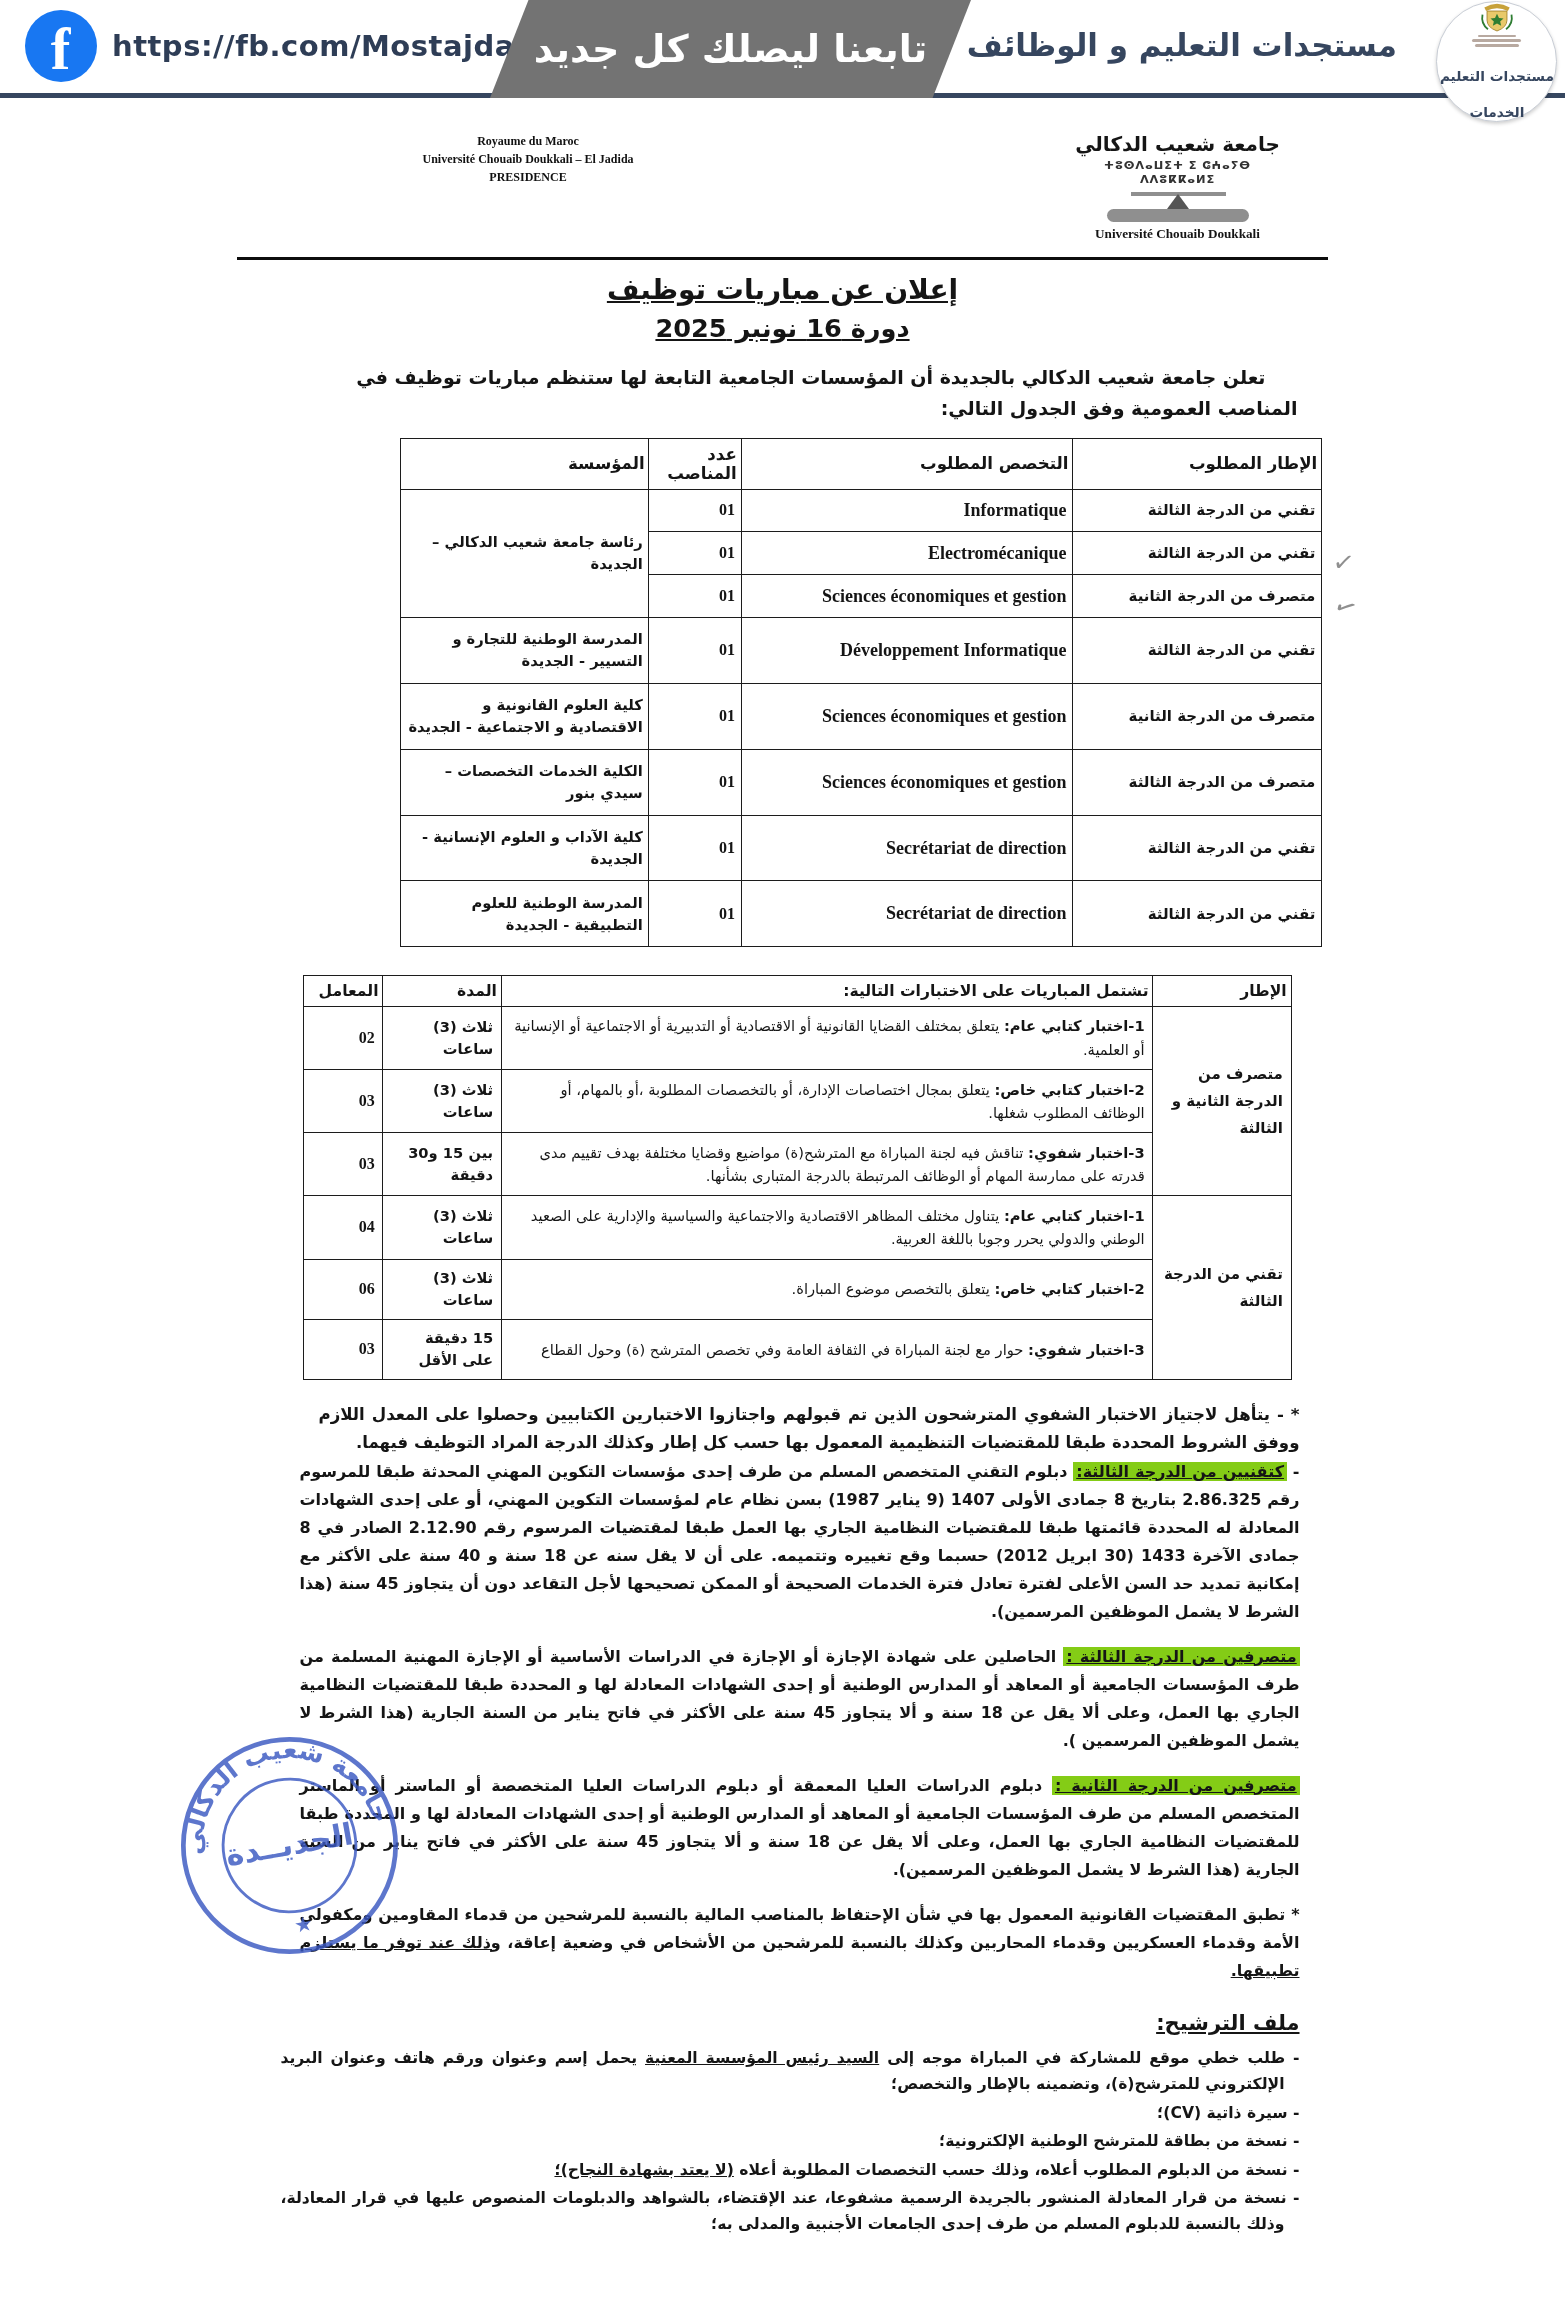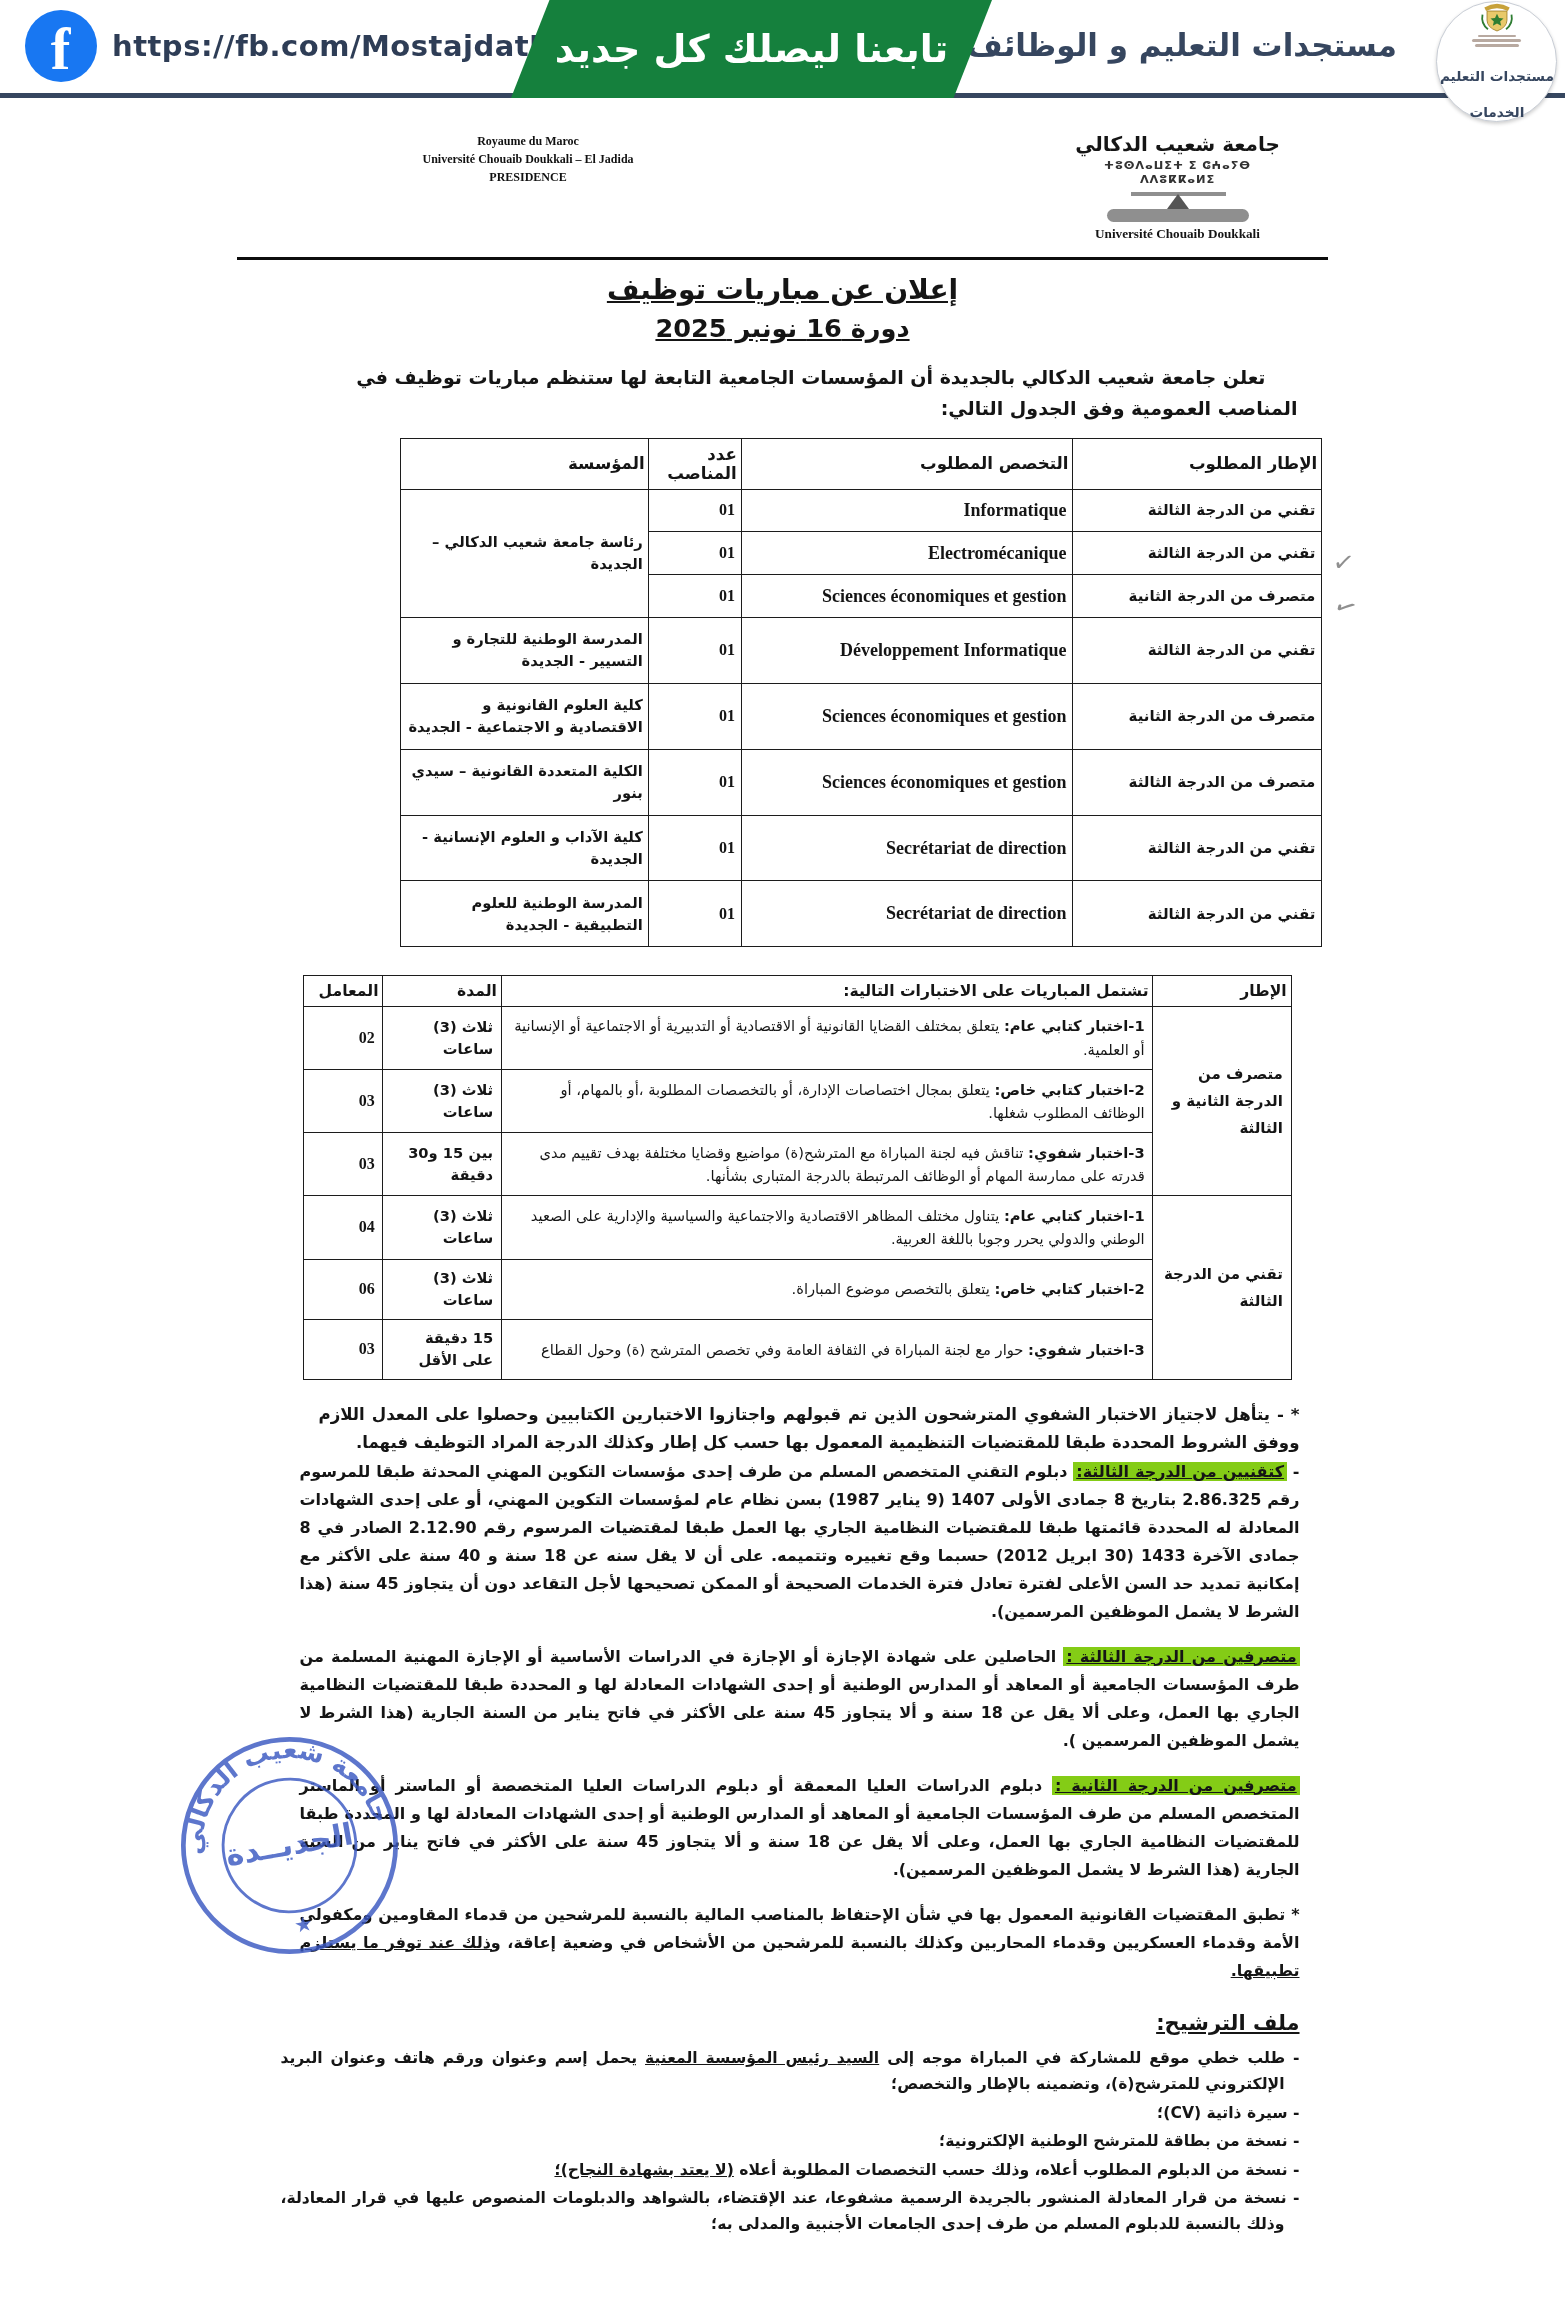--- a/index.html
+++ b/index.html
@@ -7,21 +7,21 @@
     width:1565px;height:2317px;overflow:hidden;
     background:#ffffff;color:#151515;
     font-family:"DejaVu Sans",sans-serif;
   }
   
   .banner{position:relative;height:93px;background:#fff;border-bottom:5.7px solid #36465f;}
   .fb-icon{position:absolute;left:24.6px;top:10.4px;width:72px;height:72px;border-radius:50%;
     background:#1877f2;color:#fff;display:flex;align-items:center;justify-content:center;
     font-family:"Liberation Serif",serif;font-weight:bold;font-size:59px;line-height:1;padding-top:5.7px;box-sizing:border-box;}
   .fb-url{position:absolute;left:112px;top:29px;font-size:29px;font-weight:bold;color:#2e3d56;letter-spacing:0.5px;}
-  .slogan{position:absolute;left:511px;top:0;width:481px;height:98px;background:#15803d;z-index:2;
+  .slogan{position:absolute;left:490px;top:0;width:481px;height:98px;background:#737373;z-index:2;
     clip-path:polygon(8% 0,100% 0,92% 100%,0 100%);
     display:flex;align-items:center;justify-content:center;}
   .slogan span{color:#fff;font-size:38px;font-weight:bold;direction:rtl;}
   .brand{position:absolute;right:168px;top:27.4px;font-size:31px;font-weight:bold;color:#36465f;direction:rtl;}
   .badge{position:absolute;right:7.6px;top:0.9px;width:119px;height:119px;border-radius:50%;background:#fff;
     border:0.9px solid #c8cdd5;box-shadow:0 1.9px 3.8px rgba(0,0,0,.18);z-index:3;
     display:flex;flex-direction:column;align-items:center;justify-content:center;text-align:center;}
   .badge .bars{width:55px;}
   .badge .bars i{display:block;height:2.8px;background:#b8a9a0;margin:1.9px auto;border-radius:1.9px;}
   .badge .bars i:nth-child(1){width:38px}.badge .bars i:nth-child(2){width:49px}.badge .bars i:nth-child(3){width:44px}
@@ -173,21 +173,21 @@
       <tr>
         <td class="fw">متصرف من الدرجة الثانية</td>
         <td class="sp">Sciences économiques et gestion</td>
         <td class="ct">01</td>
         <td class="inst">كلية العلوم القانونية و الاقتصادية و الاجتماعية - الجديدة</td>
       </tr>
       <tr>
         <td class="fw">متصرف من الدرجة الثالثة</td>
         <td class="sp">Sciences économiques et gestion</td>
         <td class="ct">01</td>
-        <td class="inst">الكلية المتعددة القانونية – سيدي بنور</td>
+        <td class="inst">الكلية الخدمات التخصصات – سيدي بنور</td>
       </tr>
       <tr>
         <td class="fw">تقني من الدرجة الثالثة</td>
         <td class="sp">Secrétariat de direction</td>
         <td class="ct">01</td>
         <td class="inst">كلية الآداب و العلوم الإنسانية - الجديدة</td>
       </tr>
       <tr>
         <td class="fw">تقني من الدرجة الثالثة</td>
         <td class="sp">Secrétariat de direction</td>

